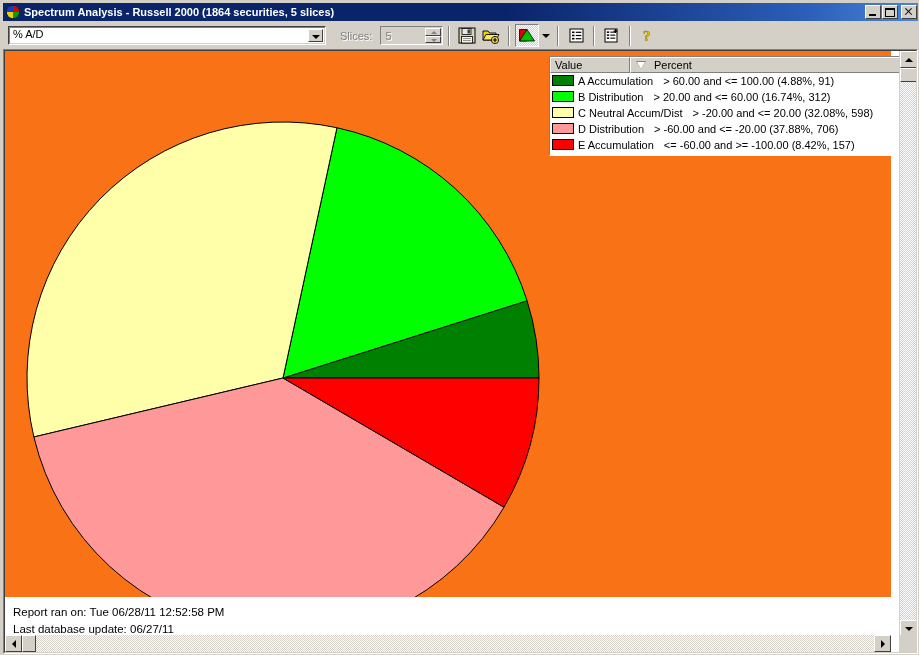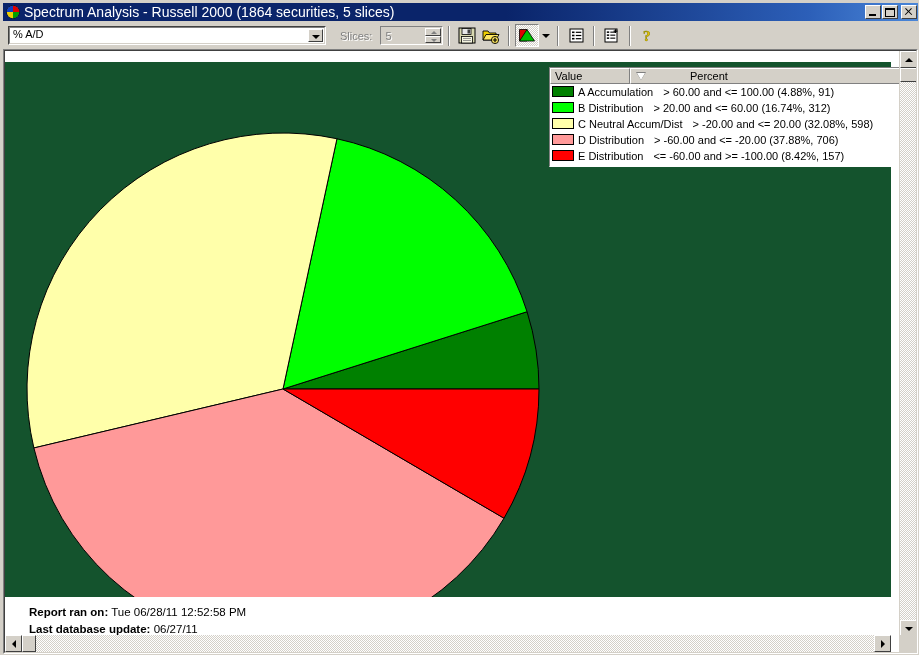--- a/index.html
+++ b/index.html
@@ -11,21 +11,21 @@
     -webkit-font-smoothing:none;
   }
   #app{position:relative;width:919px;height:655px;box-sizing:border-box;
        border:1px solid #d4d0c8;background:#d4d0c8;}
 
   
   #titlebar{position:absolute;left:2px;top:2px;width:915px;height:18px;
     background:linear-gradient(to right,#0a246a 0%,#0a246a 55%,#2c5fb8 88%,#4a86d8 100%);
     display:flex;align-items:center;box-sizing:border-box;padding:0 1px 0 2px;}
   #title-icon{width:16px;height:14px;position:relative;flex:0 0 auto;margin-right:3px;}
-  #title-text{color:#fff;font-weight:normal;font-size:14px;white-space:nowrap;
+  #title-text{color:#fff;font-weight:bold;font-size:11px;white-space:nowrap;
     letter-spacing:0px;flex:1 1 auto;overflow:hidden;}
   .wbtn{width:16px;height:14px;background:#d4d0c8;
     border-top:1px solid #fff;border-left:1px solid #fff;
     border-right:1px solid #404040;border-bottom:1px solid #404040;
     box-sizing:border-box;position:relative;margin-left:1px;flex:0 0 auto;}
   .wbtn:first-of-type{margin-left:0;}
   .wbtn i{position:absolute;display:block;background:#000;}
   .mini i{left:3px;bottom:2px;width:7px;height:2px;}
   .maxi i{left:2px;top:2px;width:10px;height:9px;background:none;
     border:1px solid #000;border-top-width:2px;box-sizing:border-box;}
@@ -88,54 +88,54 @@
   
   #client{position:absolute;left:2px;top:48px;width:915px;height:605px;
     background:#fff;box-sizing:border-box;
     border-top:1px solid #808080;border-left:1px solid #808080;
     border-right:1px solid #fff;border-bottom:1px solid #fff;}
   #clientin{position:absolute;left:0;top:0;right:0;bottom:0;
     border-top:1px solid #404040;border-left:1px solid #404040;
     border-right:1px solid #d4d0c8;border-bottom:1px solid #d4d0c8;
     box-sizing:border-box;background:#fff;overflow:hidden;}
 
-  #chart-area{position:absolute;left:0;top:11px;width:886px;height:546px;background:#14532d;}
+  #chart-area{position:absolute;left:0;top:0;width:886px;height:546px;background:#f97316;}
   #pie-svg{position:absolute;left:0;top:0;}
 
   
   #legend{position:absolute;left:544px;top:5px;width:368px;height:100px;
     background:#fff;box-sizing:border-box;
     border-top:1px solid #808080;border-left:1px solid #808080;
     border-right:1px solid #fff;border-bottom:1px solid #fff;}
   #legend-head{display:flex;height:16px;box-sizing:border-box;}
   .lh{background:#d4d0c8;box-sizing:border-box;
     border-top:1px solid #fff;border-left:1px solid #fff;
     border-right:1px solid #808080;border-bottom:1px solid #808080;
     display:flex;align-items:center;font-size:11px;color:#000;padding-left:4px;}
   .lh.value{width:80px;}
-  .lh.percent{flex:1 1 auto;gap:36px;}
+  .lh.percent{flex:1 1 auto;}
   #sort-tri{width:9px;height:7px;margin-right:8px;margin-left:2px;position:relative;}
   #sort-tri:after{content:"";position:absolute;left:0;top:0;width:0;height:0;
     border-left:4.5px solid transparent;border-right:4.5px solid transparent;
     border-top:7px solid #fff;filter:drop-shadow(0 0 0 #808080);}
   #sort-tri:before{content:"";position:absolute;left:-1px;top:-1px;width:0;height:0;
     border-left:5.5px solid transparent;border-right:5.5px solid transparent;
     border-top:8px solid #808080;}
   #legend-rows{padding:2px 0 0 2px;}
   .lrow{display:flex;align-items:flex-start;height:16px;}
   .swatch{width:22px;height:11px;box-sizing:border-box;border:1px solid #000;
     margin-right:4px;flex:0 0 auto;}
   .lname{font-size:11px;color:#000;white-space:nowrap;}
   .ldesc{font-size:11px;color:#000;white-space:nowrap;margin-left:10px;}
 
   
   #status{position:absolute;left:0;top:546px;width:886px;height:57px;
     background:#fff;box-sizing:border-box;padding:7px 0 0 8px;}
   .sline{font-size:11.5px;color:#000;line-height:17px;white-space:nowrap;}
-  .sline b{font-weight:bold;margin-left:16px;}
+  .sline b{font-weight:normal;}
 
   
   #vscroll{position:absolute;right:0;top:0;width:17px;height:586px;
     background:repeating-conic-gradient(#fff 0% 25%, #d4d0c8 0% 50%) 0 0/2px 2px;
     box-sizing:border-box;border-left:1px solid #d4d0c8;}
   #hscroll{position:absolute;left:0;bottom:0;width:886px;height:17px;
     background:repeating-conic-gradient(#fff 0% 25%, #d4d0c8 0% 50%) 0 0/2px 2px;}
   #corner{position:absolute;right:0;bottom:0;width:17px;height:17px;background:#d4d0c8;}
   .sbtn{position:absolute;width:17px;height:17px;background:#d4d0c8;
     box-sizing:border-box;border-top:1px solid #fff;border-left:1px solid #fff;
@@ -311,21 +311,21 @@
                 <span class="lname">C Neutral Accum/Dist</span>
                 <span class="ldesc">&gt; -20.00 and &lt;= 20.00 (32.08%, 598)</span>
               </div>
               <div class="lrow">
                 <span class="swatch" style="background: rgb(255, 153, 153);"></span>
                 <span class="lname">D Distribution</span>
                 <span class="ldesc">&gt; -60.00 and &lt;= -20.00 (37.88%, 706)</span>
               </div>
               <div class="lrow">
                 <span class="swatch" style="background: rgb(255, 0, 0);"></span>
-                <span class="lname">E Distribution</span>
+                <span class="lname">E Accumulation</span>
                 <span class="ldesc">&lt;= -60.00 and &gt;= -100.00 (8.42%, 157)</span>
               </div>
             </div>
         </div>
       </div>
 
       <div id="status">
         <div class="sline">
           <b>Report ran on:</b>
           <span>Tue 06/28/11 12:52:58 PM</span>

